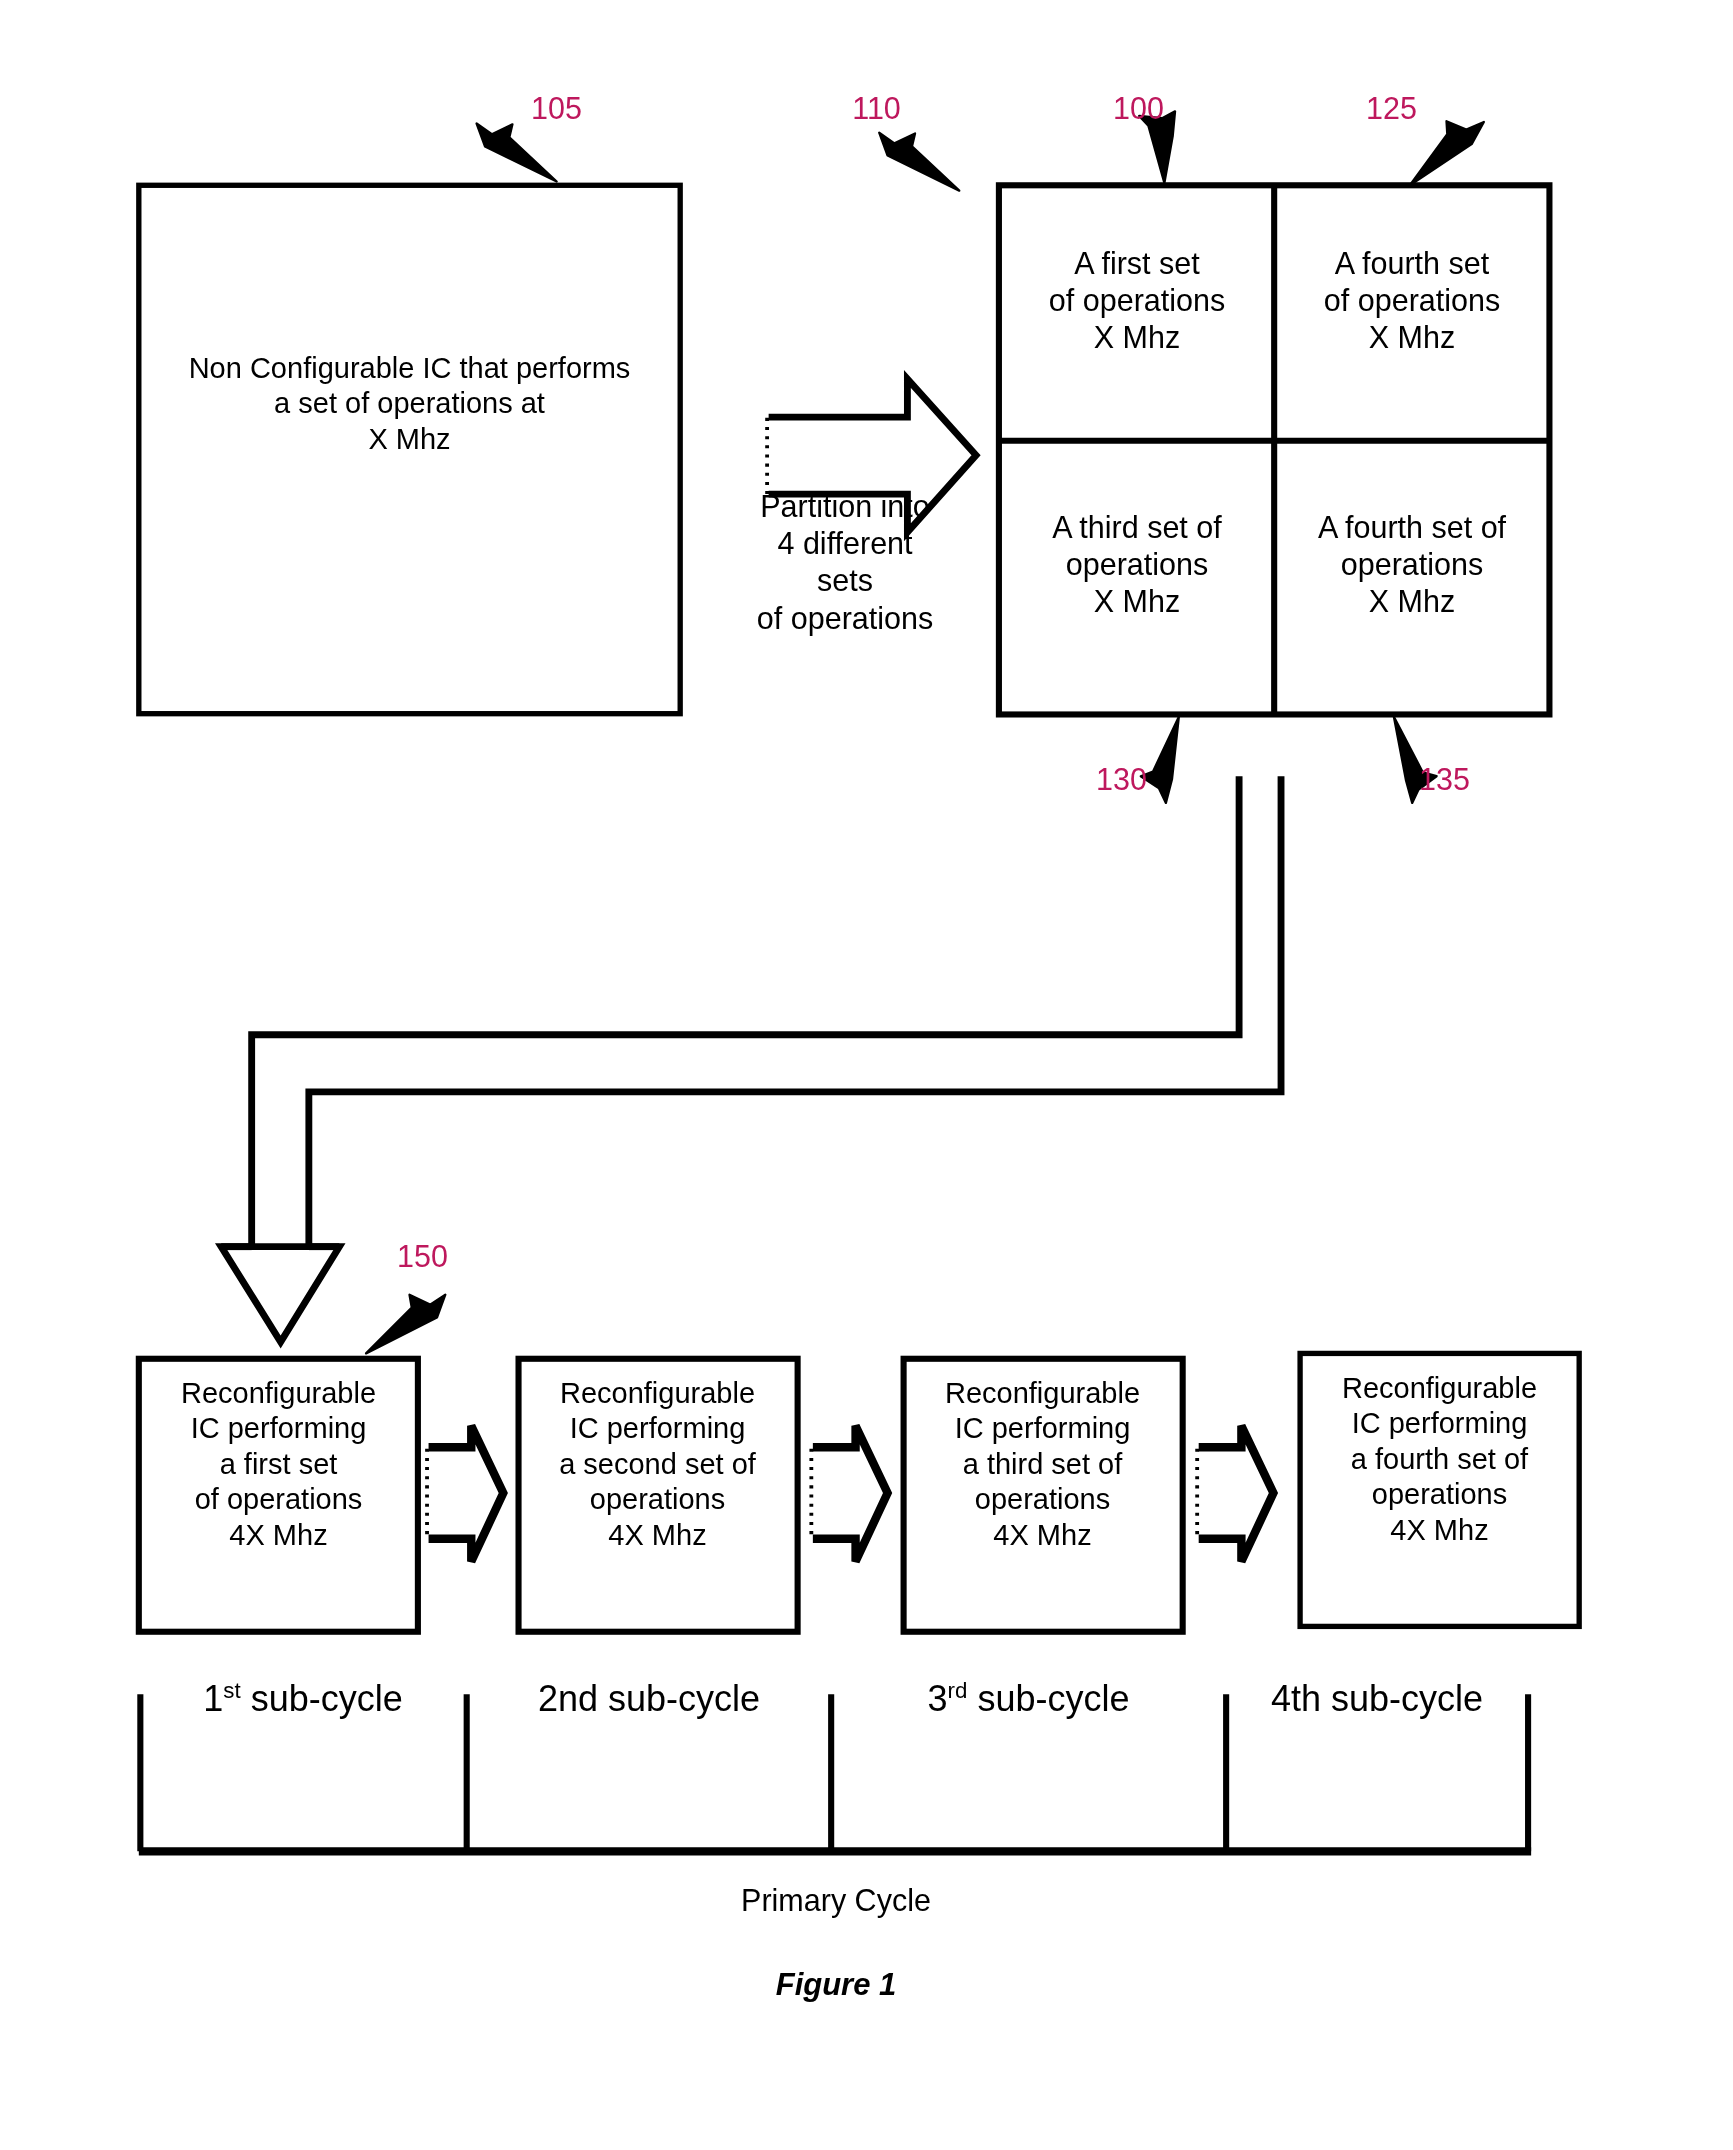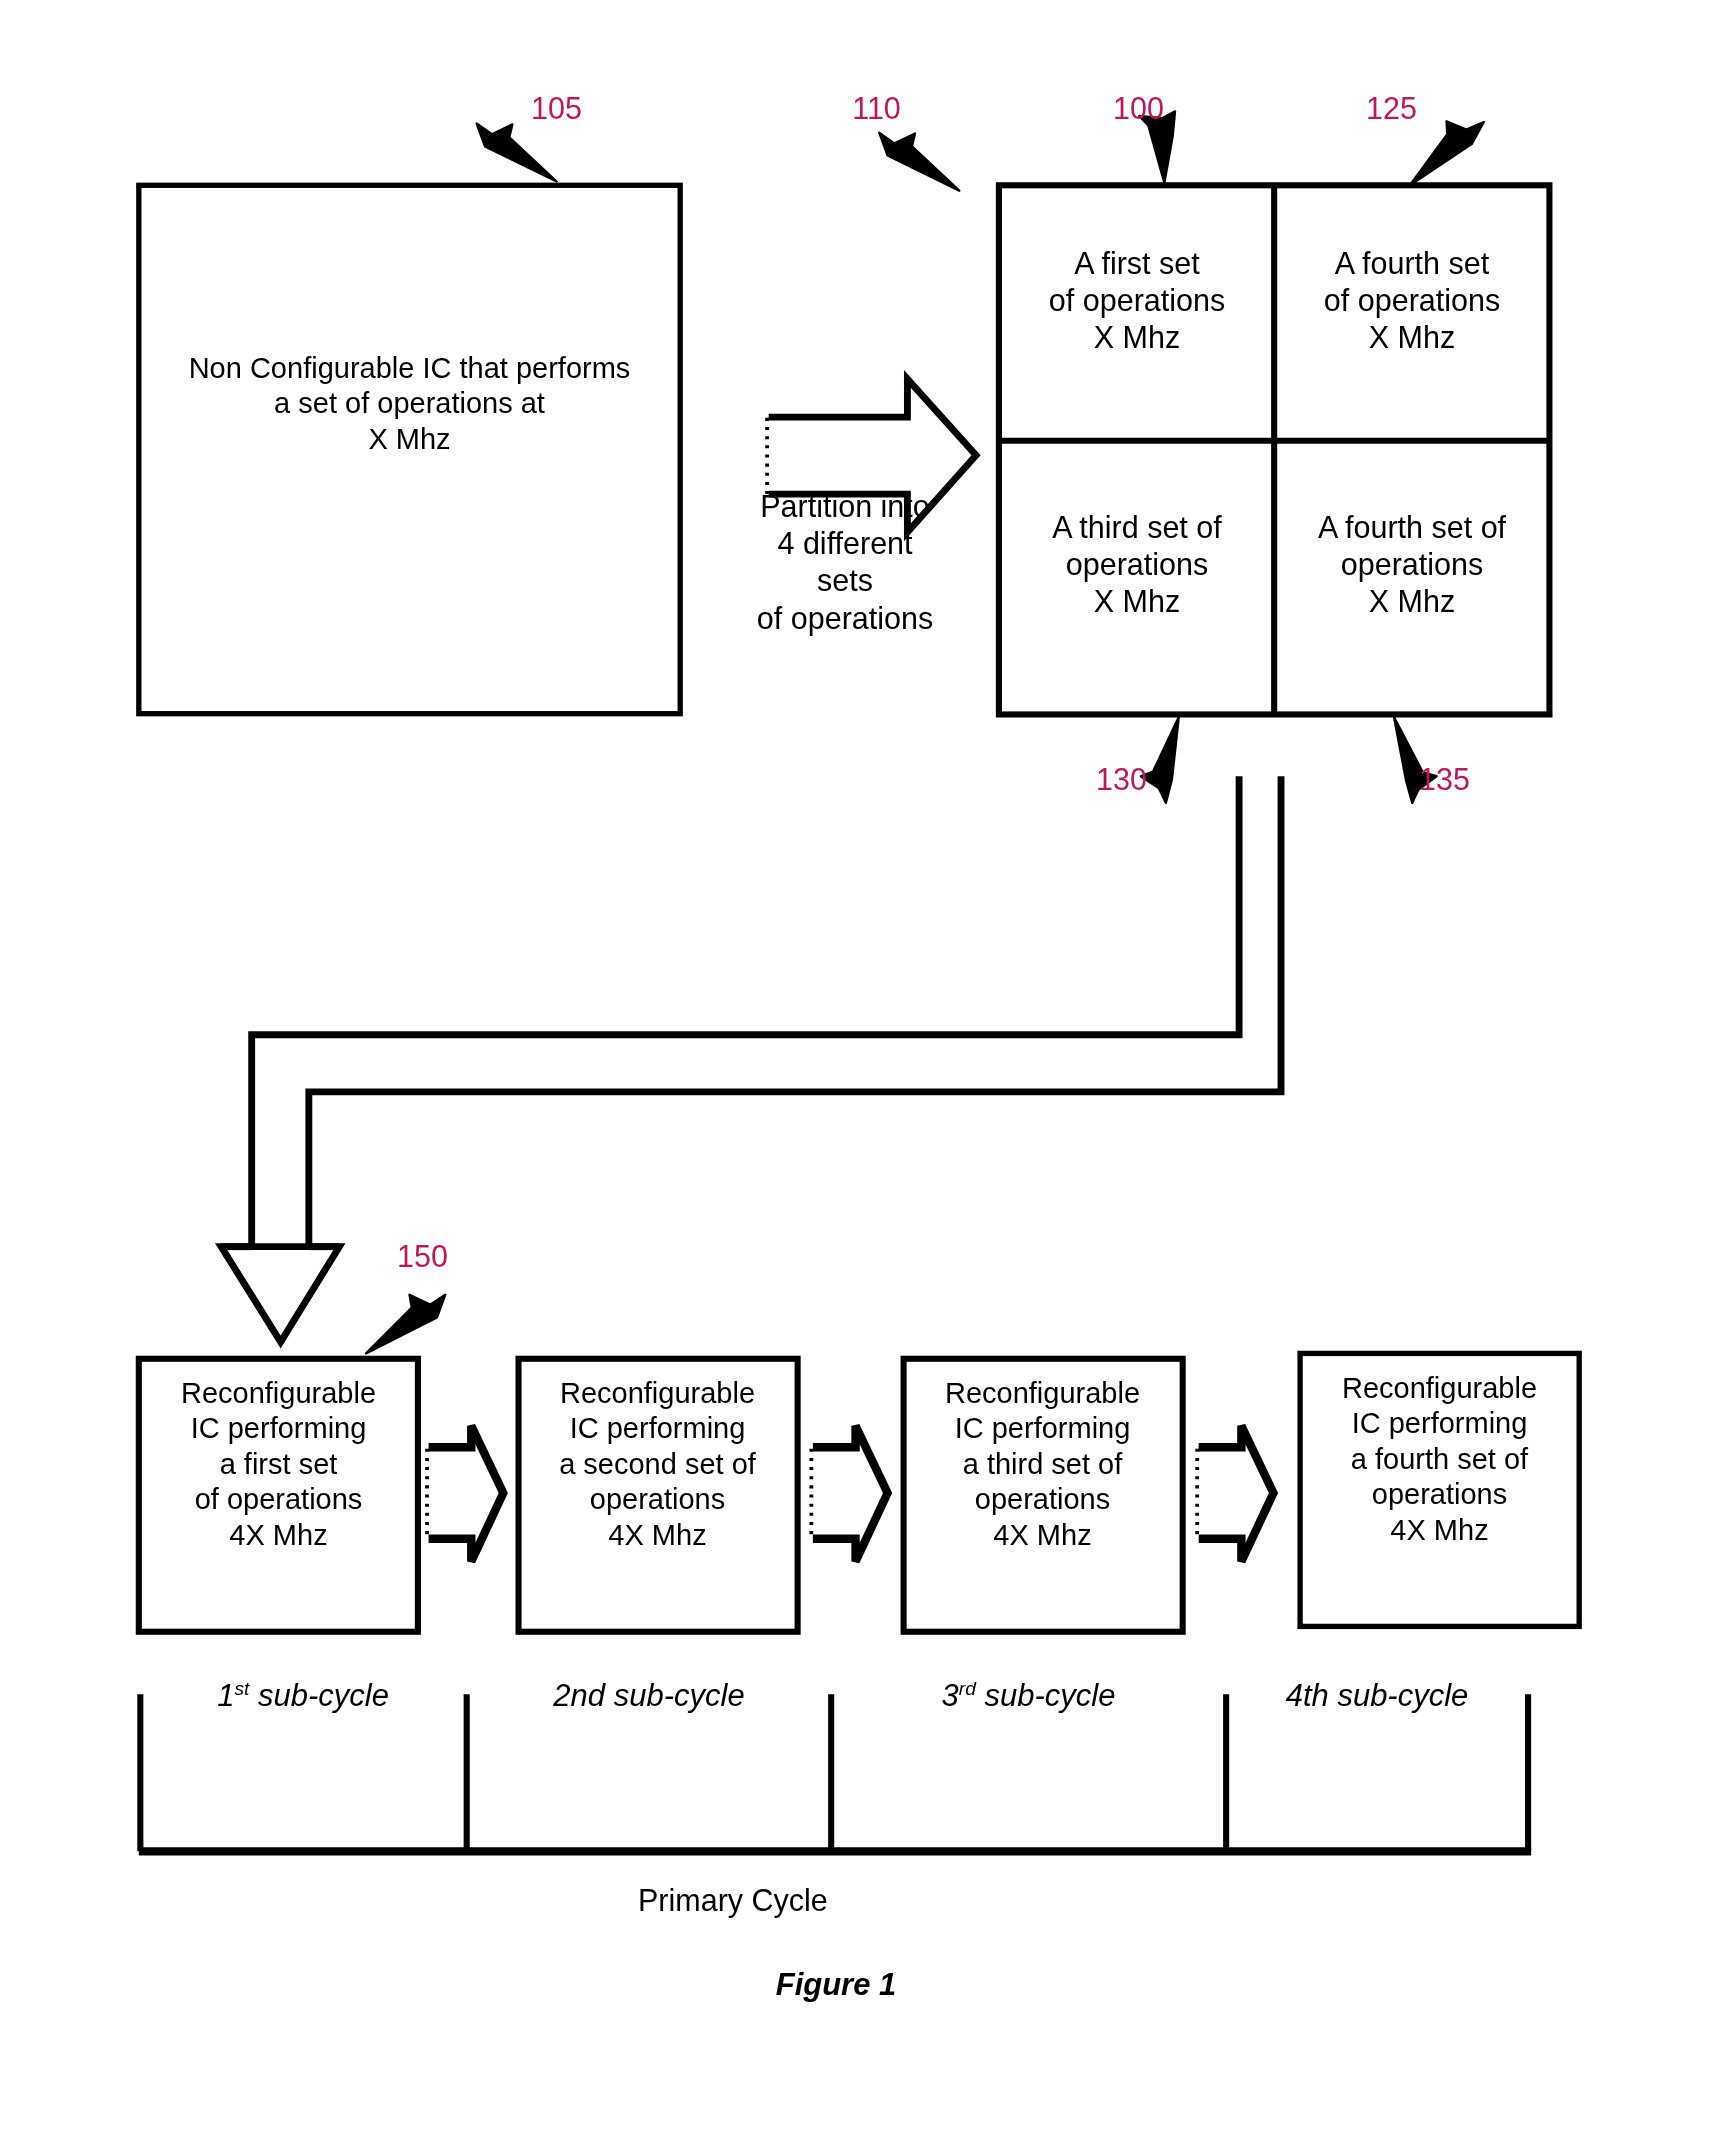--- a/index.html
+++ b/index.html
@@ -43,34 +43,34 @@
   .boxtext {
     font-size: 29px;
   }
   .gridtext {
     font-size: 30.5px;
   }
   .partition-text {
     font-size: 30.5px;
   }
   .cycletext {
-    font-size: 31px;
-    font-style: italic;
+    font-size: 36px;
   }
   .figlabel {
     position: absolute;
     font-size: 31px;
     font-weight: bold;
     font-style: italic;
     text-align: center;
     color: #000;
   }
   .primary-cycle {
     position: absolute;
     font-size: 30.5px;
+    text-align: center;
     color: #000;
   }
   sup {
     font-size: 0.62em;
     vertical-align: super;
     line-height: 0;
   }
 </style>
 </head>
 <body>

